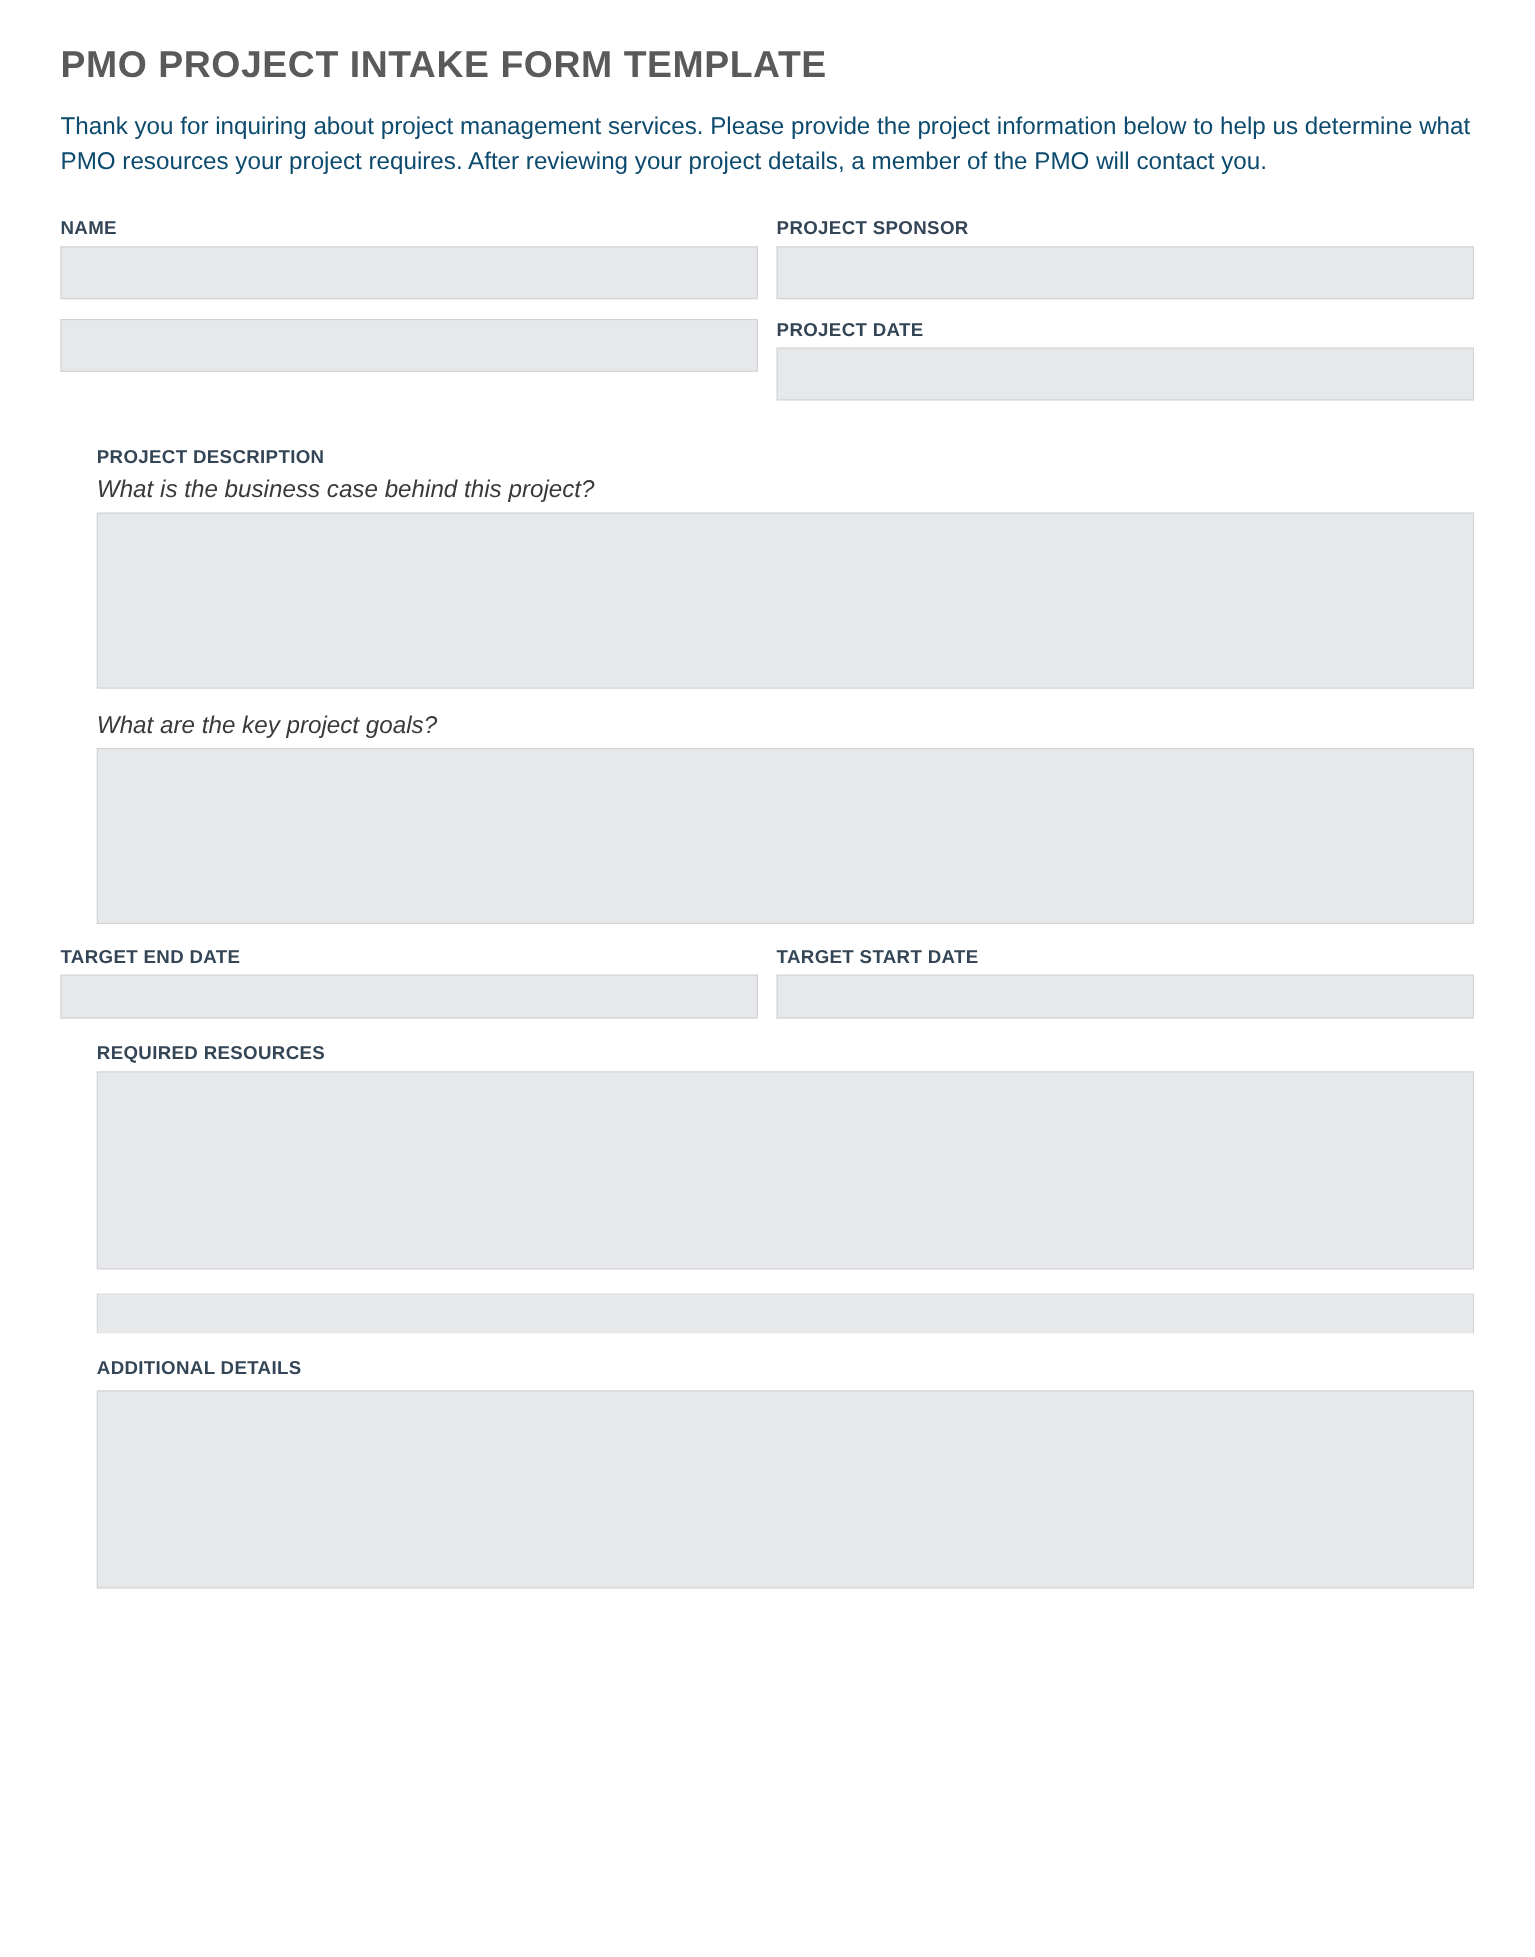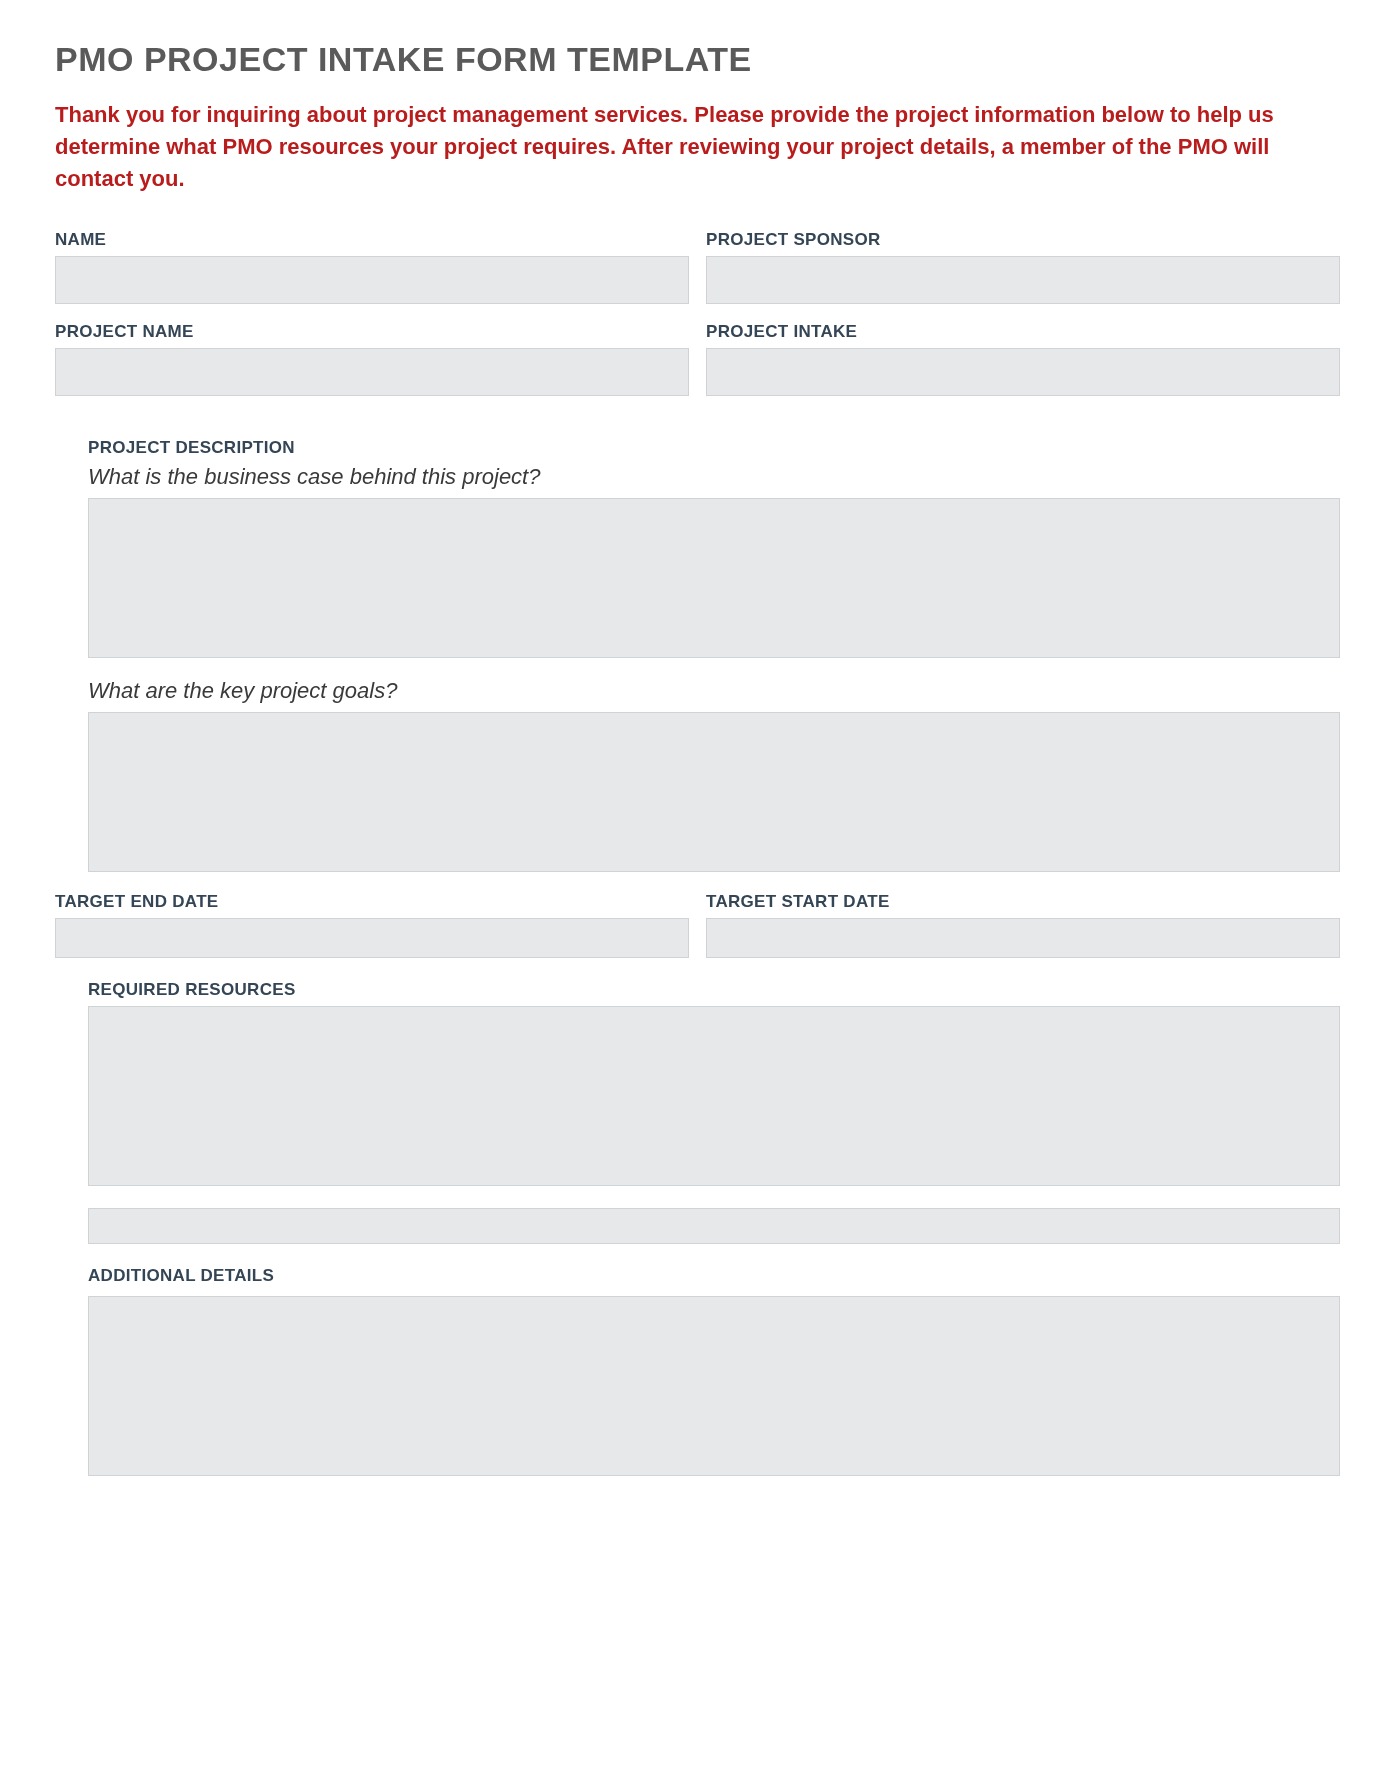--- a/index.html
+++ b/index.html
@@ -12,23 +12,23 @@
     .page-title {
       font-size: 34px;
       font-weight: bold;
       color: #5a5a5a;
       letter-spacing: 0.5px;
       margin-bottom: 20px;
     }
     .intro-text {
       font-size: 22px;
       line-height: 1.45;
-      color: #b91c1c;
+      color: #0c4a6e;
       margin-bottom: 35px;
-      font-weight: 700;
+      font-weight: 400;
     }
     .form-row {
       display: flex;
       gap: 17px;
       margin-bottom: 18px;
     }
     .form-col { flex: 1; display: flex; flex-direction: column; }
     .field-label {
       font-size: 17px;
       font-weight: bold;
@@ -86,25 +86,24 @@
     <input class="field-input" type="text" value="" style="">
   </div>
   <div class="form-col">
     <label class="field-label">PROJECT SPONSOR</label>
     <input class="field-input" type="text" value="" style="">
   </div>
 </div>
 
 <div class="form-row">
   <div class="form-col">
-    <label class="field-label">PROJECT NAME</label>
     <input class="field-input" type="text" value="" style="">
   </div>
   <div class="form-col">
-    <label class="field-label">PROJECT INTAKE</label>
+    <label class="field-label">PROJECT DATE</label>
     <input class="field-input" type="text" value="" style="">
   </div>
 </div>
 
 <div class="section-spacer"></div>
 
 <div class="block">
   <div class="field-label">PROJECT DESCRIPTION</div>
   <div class="subtext">What is the business case behind this project?</div>
   <textarea class="full-textarea ta-med" style=""></textarea>

